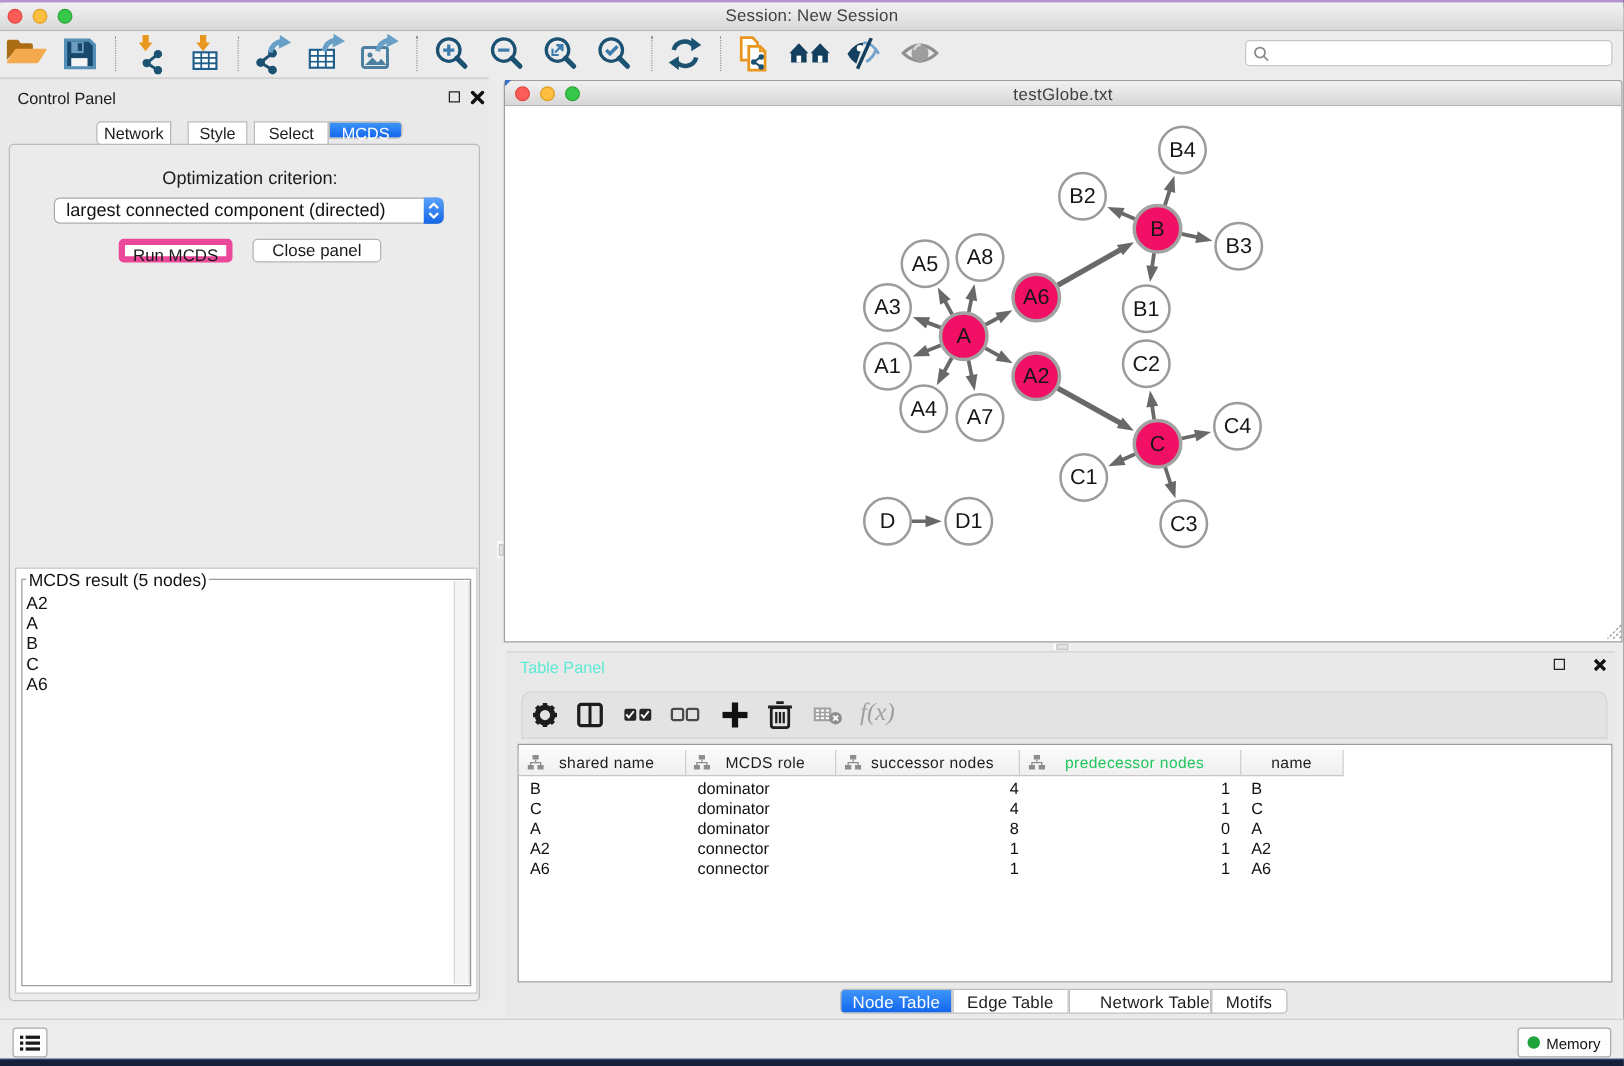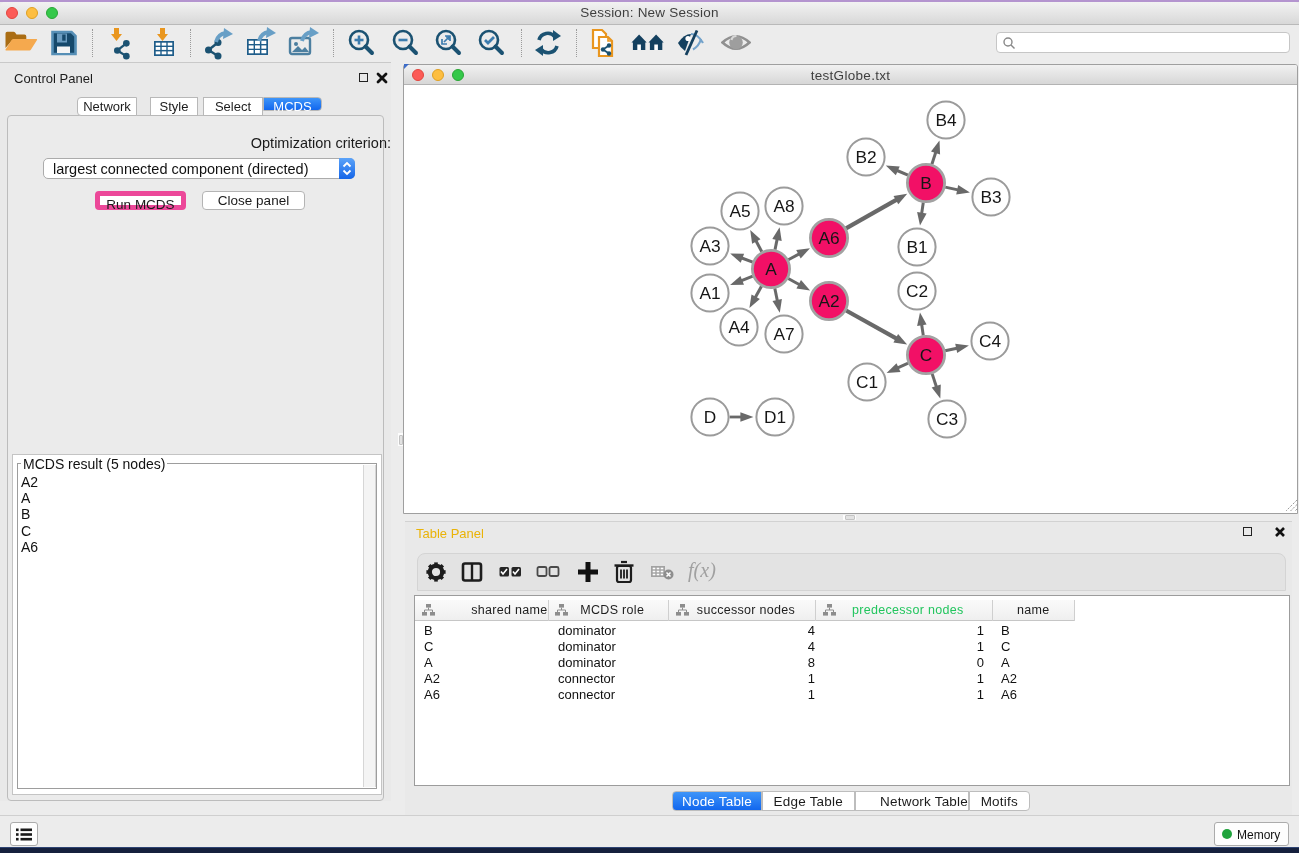--- a/index.html
+++ b/index.html
@@ -159,21 +159,21 @@
 <div class="abs" style="left:14px;top:71px;font-size:13px;color:#1c1c1c">Control Panel</div>
 <div class="abs" style="left:359px;top:73px;width:9px;height:9px;border:1.5px solid #222"></div>
 <svg class="abs" style="left:376px;top:72px" width="12" height="12" viewBox="0 0 12 12">
     <path d="M2 2 L10 10 M10 2 L2 10" stroke="#111" stroke-width="2.8" stroke-linecap="round"></path>
   </svg>
 <div class="abs" style="left:7px;top:115px;width:377px;height:686px;background:#ebebeb;border:1px solid #bcbcbc;border-radius:4px"></div>
 <div class="abs" style="left:77px;top:97px;width:60px;height:19px;background:#fff;border:1px solid #b8b8b8;border-radius:4px 0 0 4px;font-size:13px;color:#1c1c1c;text-align:center;line-height:18px">Network</div>
 <div class="abs" style="left:150px;top:97px;width:48px;height:19px;background:#fff;border:1px solid #b8b8b8;font-size:13px;color:#1c1c1c;text-align:center;line-height:18px">Style</div>
 <div class="abs" style="left:203px;top:97px;width:60px;height:19px;background:#fff;border:1px solid #b8b8b8;font-size:13px;color:#1c1c1c;text-align:center;line-height:18px">Select</div>
 <div class="abs" style="left:263px;top:97px;width:59px;height:14px;background:linear-gradient(#3e95f9,#1267ee);border:1px solid #b8b8b8;border-radius:0 4px 4px 0;font-size:13px;color:#fff;text-align:center;line-height:18px">MCDS</div>
-<div class="abs" style="left:9px;top:135px;width:382px;text-align:right;font-size:14.5px;color:#1a1a1a">Optimization criterion:</div>
+<div class="abs" style="left:9px;top:135px;width:382px;text-align:center;font-size:14.5px;color:#1a1a1a">Optimization criterion:</div>
 <div class="abs" style="left:43px;top:158px;width:312px;height:21px;background:#fff;border:1px solid #ababab;border-radius:5px"></div>
 <div class="abs" style="left:53px;top:161px;font-size:14.5px;color:#111">largest connected component (directed)</div>
 <div class="abs" style="left:339px;top:158px;width:16px;height:21px;background:linear-gradient(#5ba3f9,#1465e8);border-radius:0 5px 5px 0"></div>
 <svg class="abs" style="left:341px;top:161px" width="12" height="15" viewBox="0 0 12 15">
     <path d="M2.5 5.5 L6 2 L9.5 5.5 M2.5 9.5 L6 13 L9.5 9.5" stroke="#fff" stroke-width="1.8" fill="none"></path>
   </svg>
 <div class="abs" style="left:95px;top:191px;width:91px;height:19px;background:#fff;border:5px solid #ec4899;border-radius:4px;font-size:13.5px;color:#1a1a1a;text-align:center;line-height:18px">Run MCDS</div>
 <div class="abs" style="left:202px;top:191px;width:103px;height:19px;background:#fff;border:1px solid #b4b4b4;border-radius:4px;font-size:13.5px;color:#1a1a1a;text-align:center;line-height:18px">Close panel</div>
 <div class="abs" style="left:12px;top:454px;width:370px;height:341px;background:#fff;border:1px solid #c4c4c4"></div>
 <div class="abs" style="left:17px;top:463px;width:360px;height:326px;border:1px solid #9d9d9d"></div>
@@ -276,21 +276,21 @@
     <text x="926" y="360.5" font-size="17.3" fill="#161616" text-anchor="middle">C</text>
   </svg>
 <svg class="abs" style="left:1285px;top:499px" width="13" height="13" viewBox="0 0 13 13">
     <g stroke="#9a9a9a" stroke-width="1" stroke-dasharray="2.2,1.4" fill="none">
       <path d="M12 1 L1 12"></path>
       <path d="M12 5.5 L5.5 12"></path>
       <path d="M12 10 L10 12"></path>
     </g>
   </svg>
 <div class="abs" style="left:405px;top:521px;width:887px;height:294px;background:#e9e9e9;border-top:1px solid #d2d2d2"></div>
-<div class="abs" style="left:416px;top:526px;font-size:13px;color:#eab308">Table Panel</div>
+<div class="abs" style="left:416px;top:526px;font-size:13px;color:#5eead4">Table Panel</div>
 <div class="abs" style="left:1243px;top:527px;width:9px;height:9px;border:1.5px solid #222"></div>
 <svg class="abs" style="left:1274px;top:526px" width="12" height="12" viewBox="0 0 12 12">
     <path d="M2 2 L10 10 M10 2 L2 10" stroke="#111" stroke-width="2.6"></path>
   </svg>
 <div class="abs" style="left:417px;top:553px;width:869px;height:38px;background:#e3e3e3;border:1px solid #d4d4d4;border-radius:8px 8px 0 0"></div>
 <svg style="position:absolute;left:424px;top:560px" width="24" height="24" viewBox="0 0 24 24">
     <circle cx="12" cy="12" r="6.2" fill="none" stroke="#1d1d1d" stroke-width="4.2"></circle>
     <line x1="18.2" y1="12.0" x2="21.6" y2="12.0" stroke="#1d1d1d" stroke-width="3.6"></line>
     <line x1="16.4" y1="16.4" x2="18.8" y2="18.8" stroke="#1d1d1d" stroke-width="3.6"></line>
     <line x1="12.0" y1="18.2" x2="12.0" y2="21.6" stroke="#1d1d1d" stroke-width="3.6"></line>
@@ -336,21 +336,21 @@
     <rect x="10.7" y="9.7" width="2.6" height="1.6" fill="#fff"></rect>
     <rect x="2.7" y="12.7" width="2.6" height="1.6" fill="#fff"></rect>
     <rect x="6.7" y="12.7" width="2.6" height="1.6" fill="#fff"></rect>
     <rect x="10.7" y="12.7" width="2.6" height="1.6" fill="#fff"></rect>
     <circle cx="18.5" cy="13.5" r="5" fill="#8e8e8e"></circle>
     <path d="M16.5 11.5 l4 4 m0 -4 l-4 4" stroke="#fff" stroke-width="1.5"></path>
   </svg>
 <div class="abs" style="left:688px;top:559px;font-size:20px;font-style:italic;color:#a0a0a0;font-family:'Liberation Serif',serif"><i>f</i>(<i>x</i>)</div>
 <div class="abs" style="left:414px;top:595px;width:876px;height:191px;background:#fff;border:1px solid #9c9c9c"></div>
 <div class="abs" style="left:415px;top:600px;width:660px;height:21px;background:linear-gradient(#fafafa,#efefef);border-bottom:1px solid #c6c6c6"></div>
-<div class="abs" style="left:415.0px;top:600px;width:133.5px;height:21px;border-right:1px solid #cfcfcf;font-size:12.5px;letter-spacing:0.3px;color:#1e1e1e;text-align:right;line-height:21px;padding-left:8px">shared name</div>
+<div class="abs" style="left:415.0px;top:600px;width:133.5px;height:21px;border-right:1px solid #cfcfcf;font-size:12.5px;letter-spacing:0.3px;color:#1e1e1e;text-align:center;line-height:21px;padding-left:8px">shared name</div>
 <svg style="position:absolute;left:422px;top:604px" width="13" height="12" viewBox="0 0 13 12">
     <g fill="#8d8d8d">
       <rect x="4" y="0" width="5" height="3.6"></rect>
       <rect x="0" y="8" width="5" height="3.6"></rect>
       <rect x="8" y="8" width="5" height="3.6"></rect>
     </g>
     <path d="M6.5 3.6 v2.4 M2.5 8 v-2 h8 v2" stroke="#8d8d8d" stroke-width="1" fill="none"></path>
   </svg>
 <div class="abs" style="left:548.5px;top:600px;width:120.5px;height:21px;border-right:1px solid #cfcfcf;font-size:12.5px;letter-spacing:0.3px;color:#1e1e1e;text-align:center;line-height:21px;padding-left:8px">MCDS role</div>
 <svg style="position:absolute;left:555px;top:604px" width="13" height="12" viewBox="0 0 13 12">

